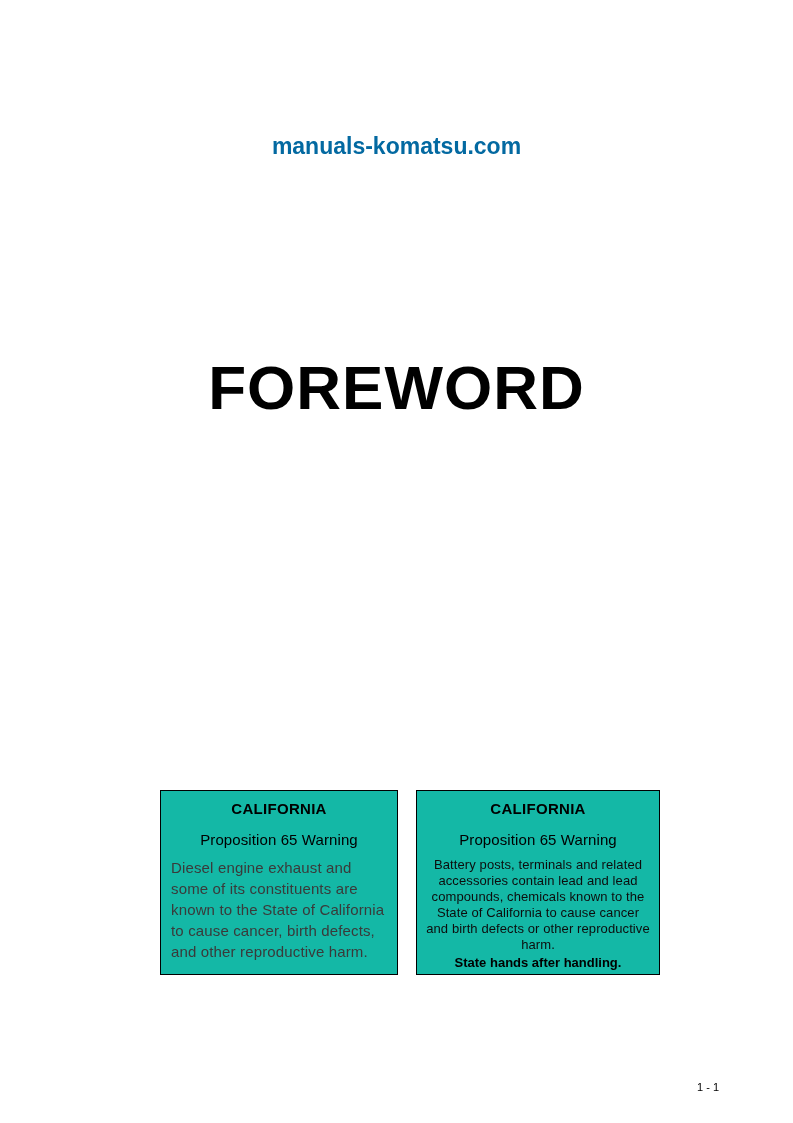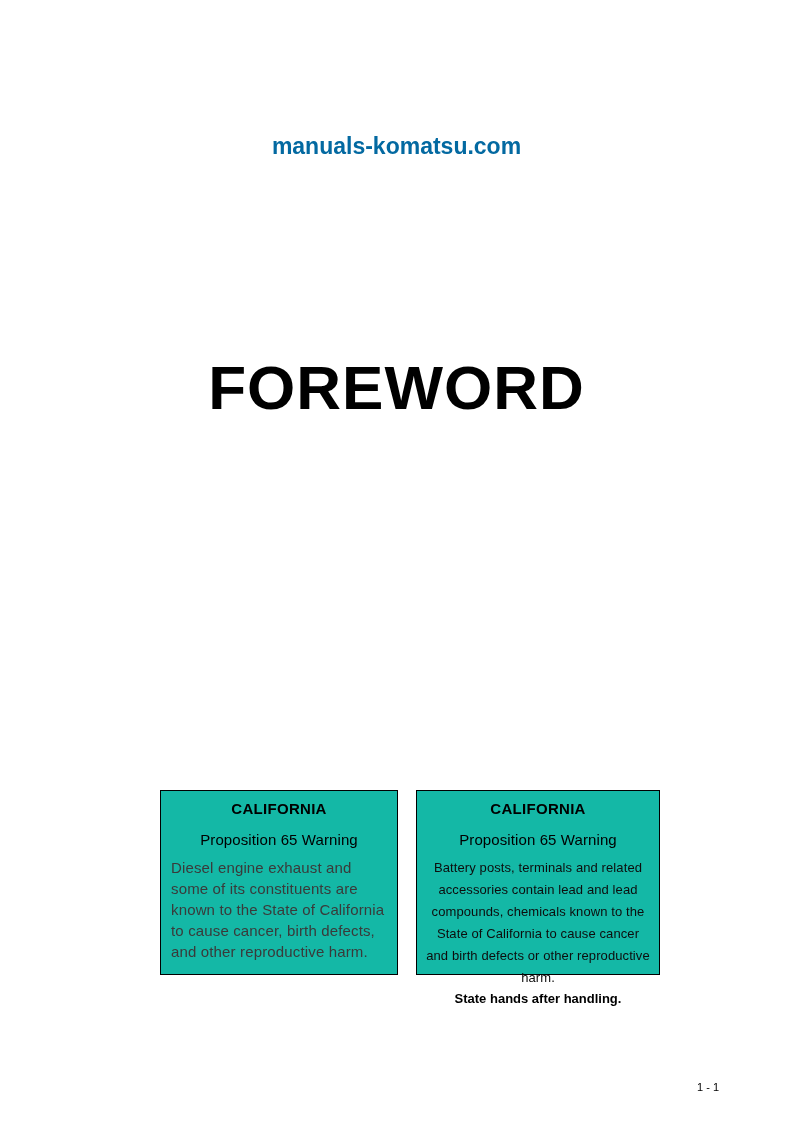--- a/index.html
+++ b/index.html
@@ -83,21 +83,21 @@
   }
   .warn-body-left {
     font-size: 15px;
     line-height: 21px;
     letter-spacing: 0.15px;
     color: #3a3a3a;
     text-align: left;
   }
   .warn-body-right {
     font-size: 13px;
-    line-height: 22px;
+    line-height: 16px;
     letter-spacing: 0.1px;
     color: #0d0d0d;
     text-align: center;
   }
   .warn-emph {
     display: block;
     margin-top: 2px;
     font-size: 13px;
     font-weight: bold;
     text-align: center;

